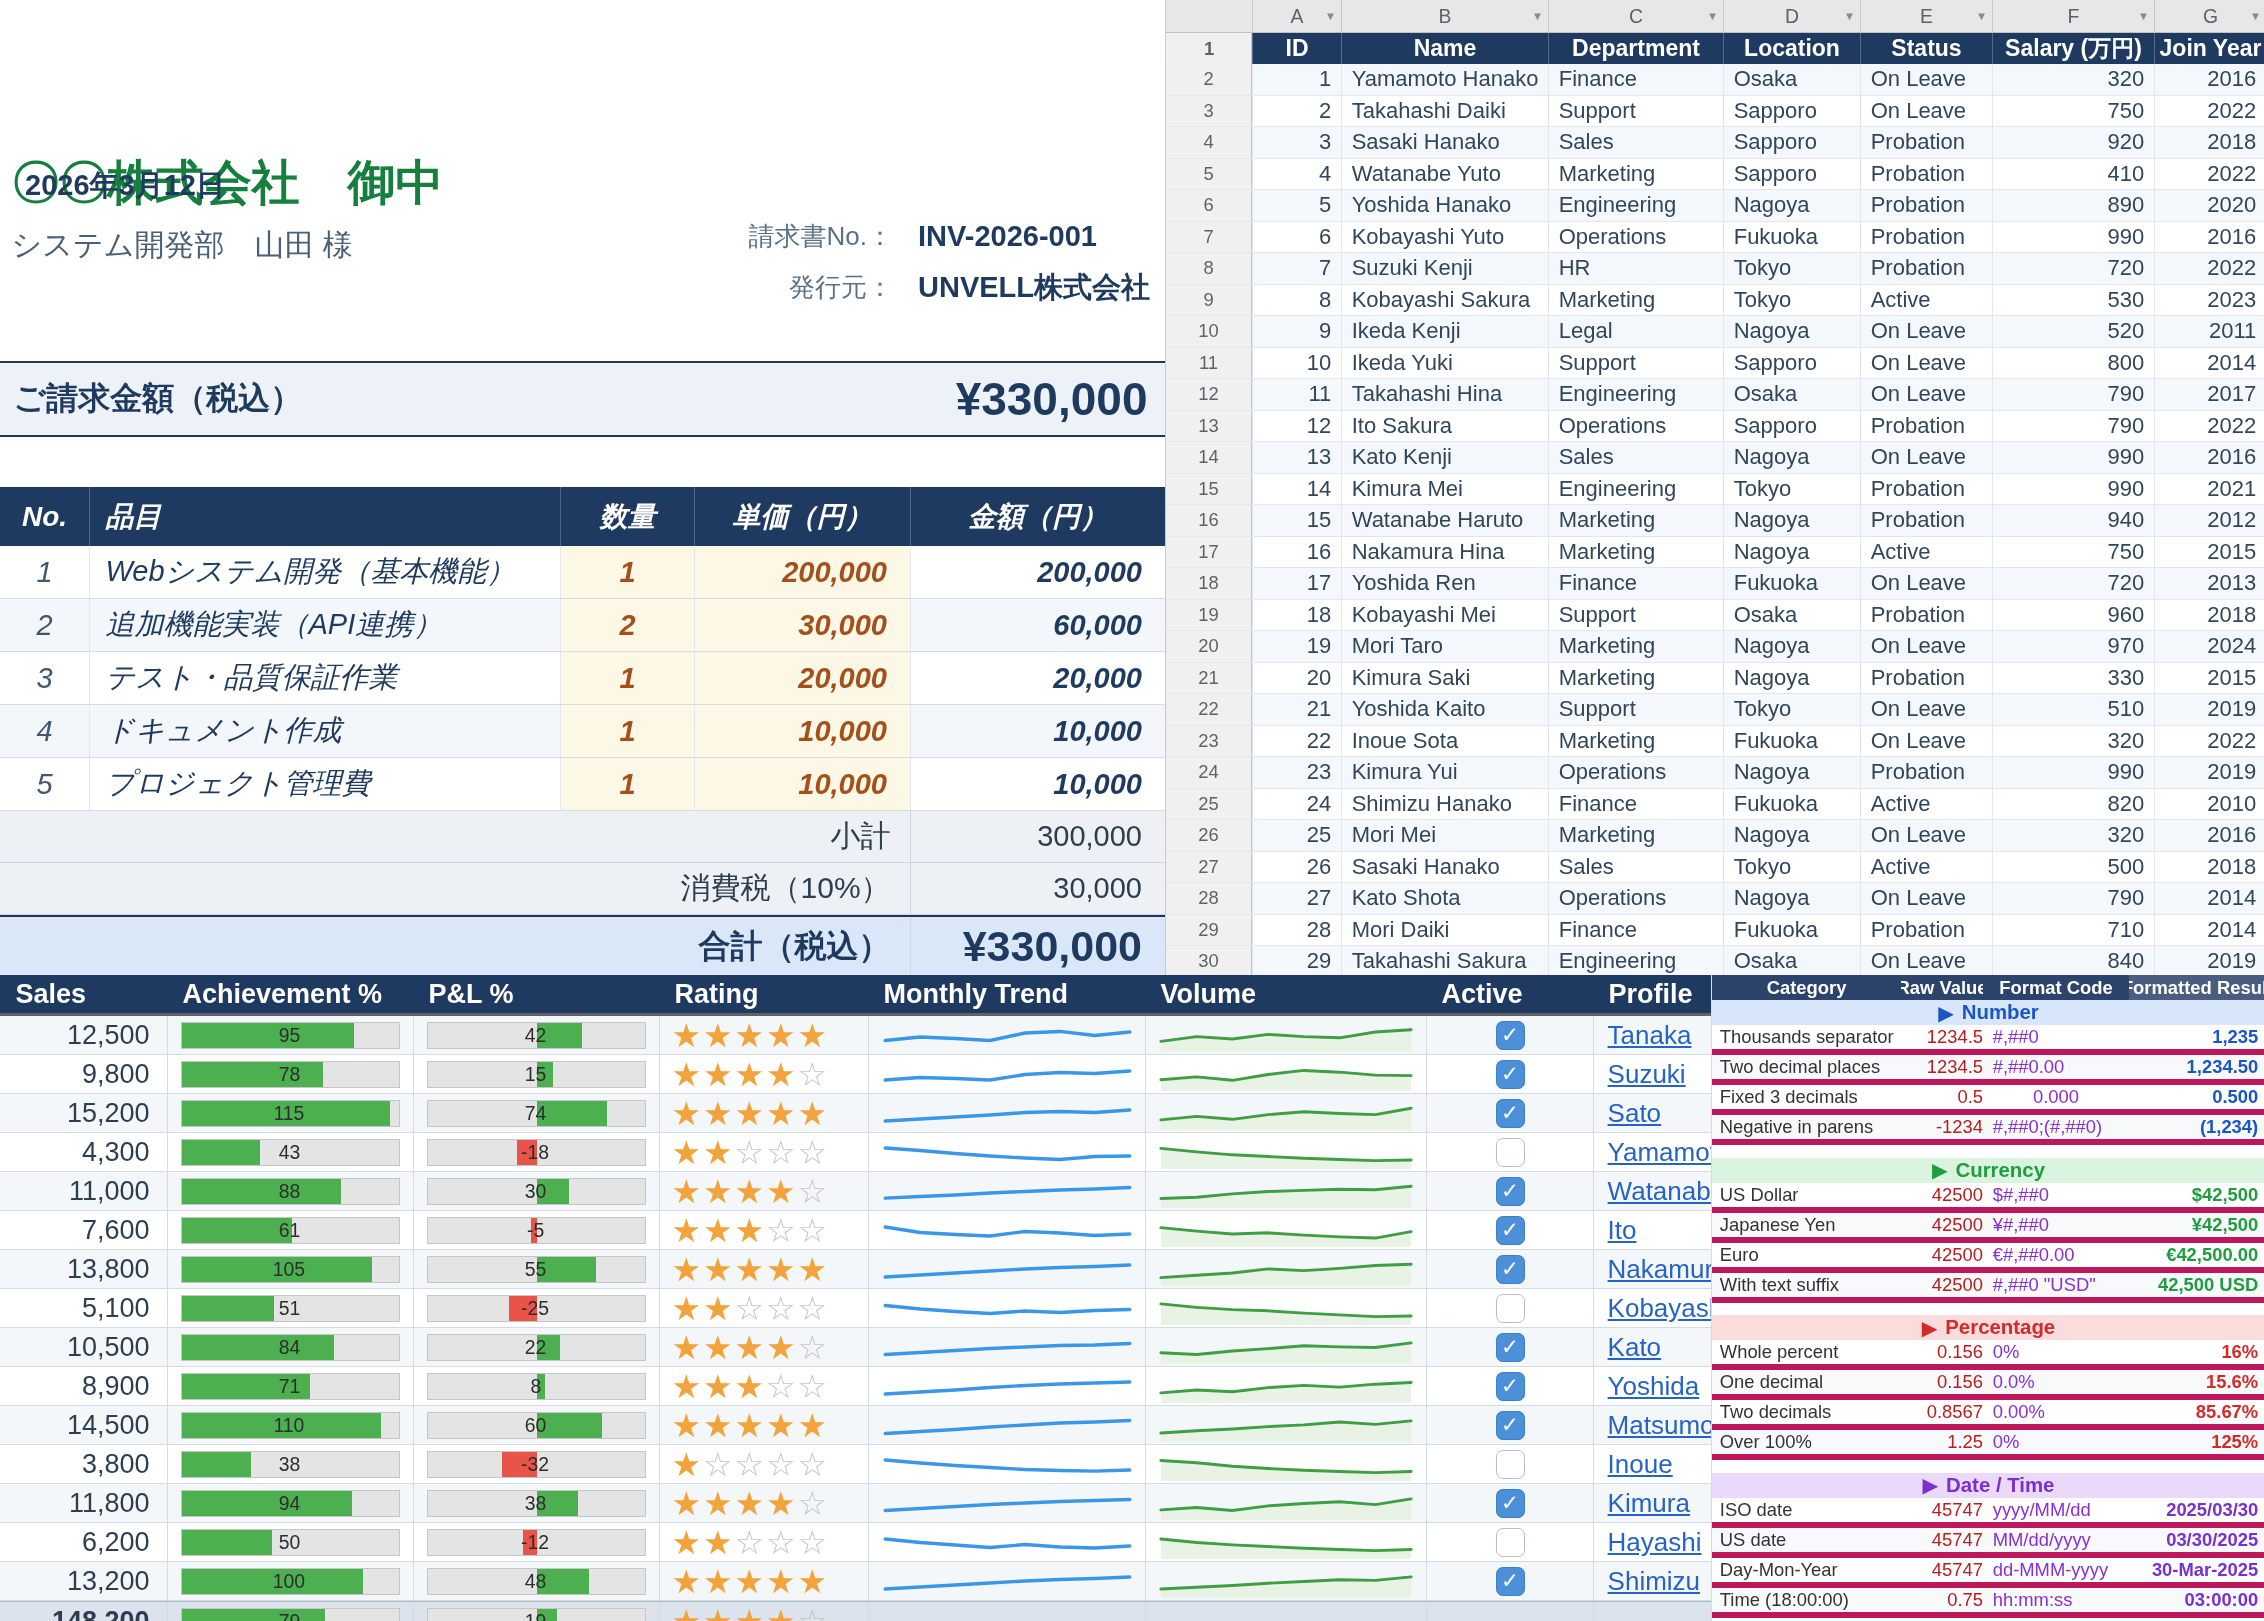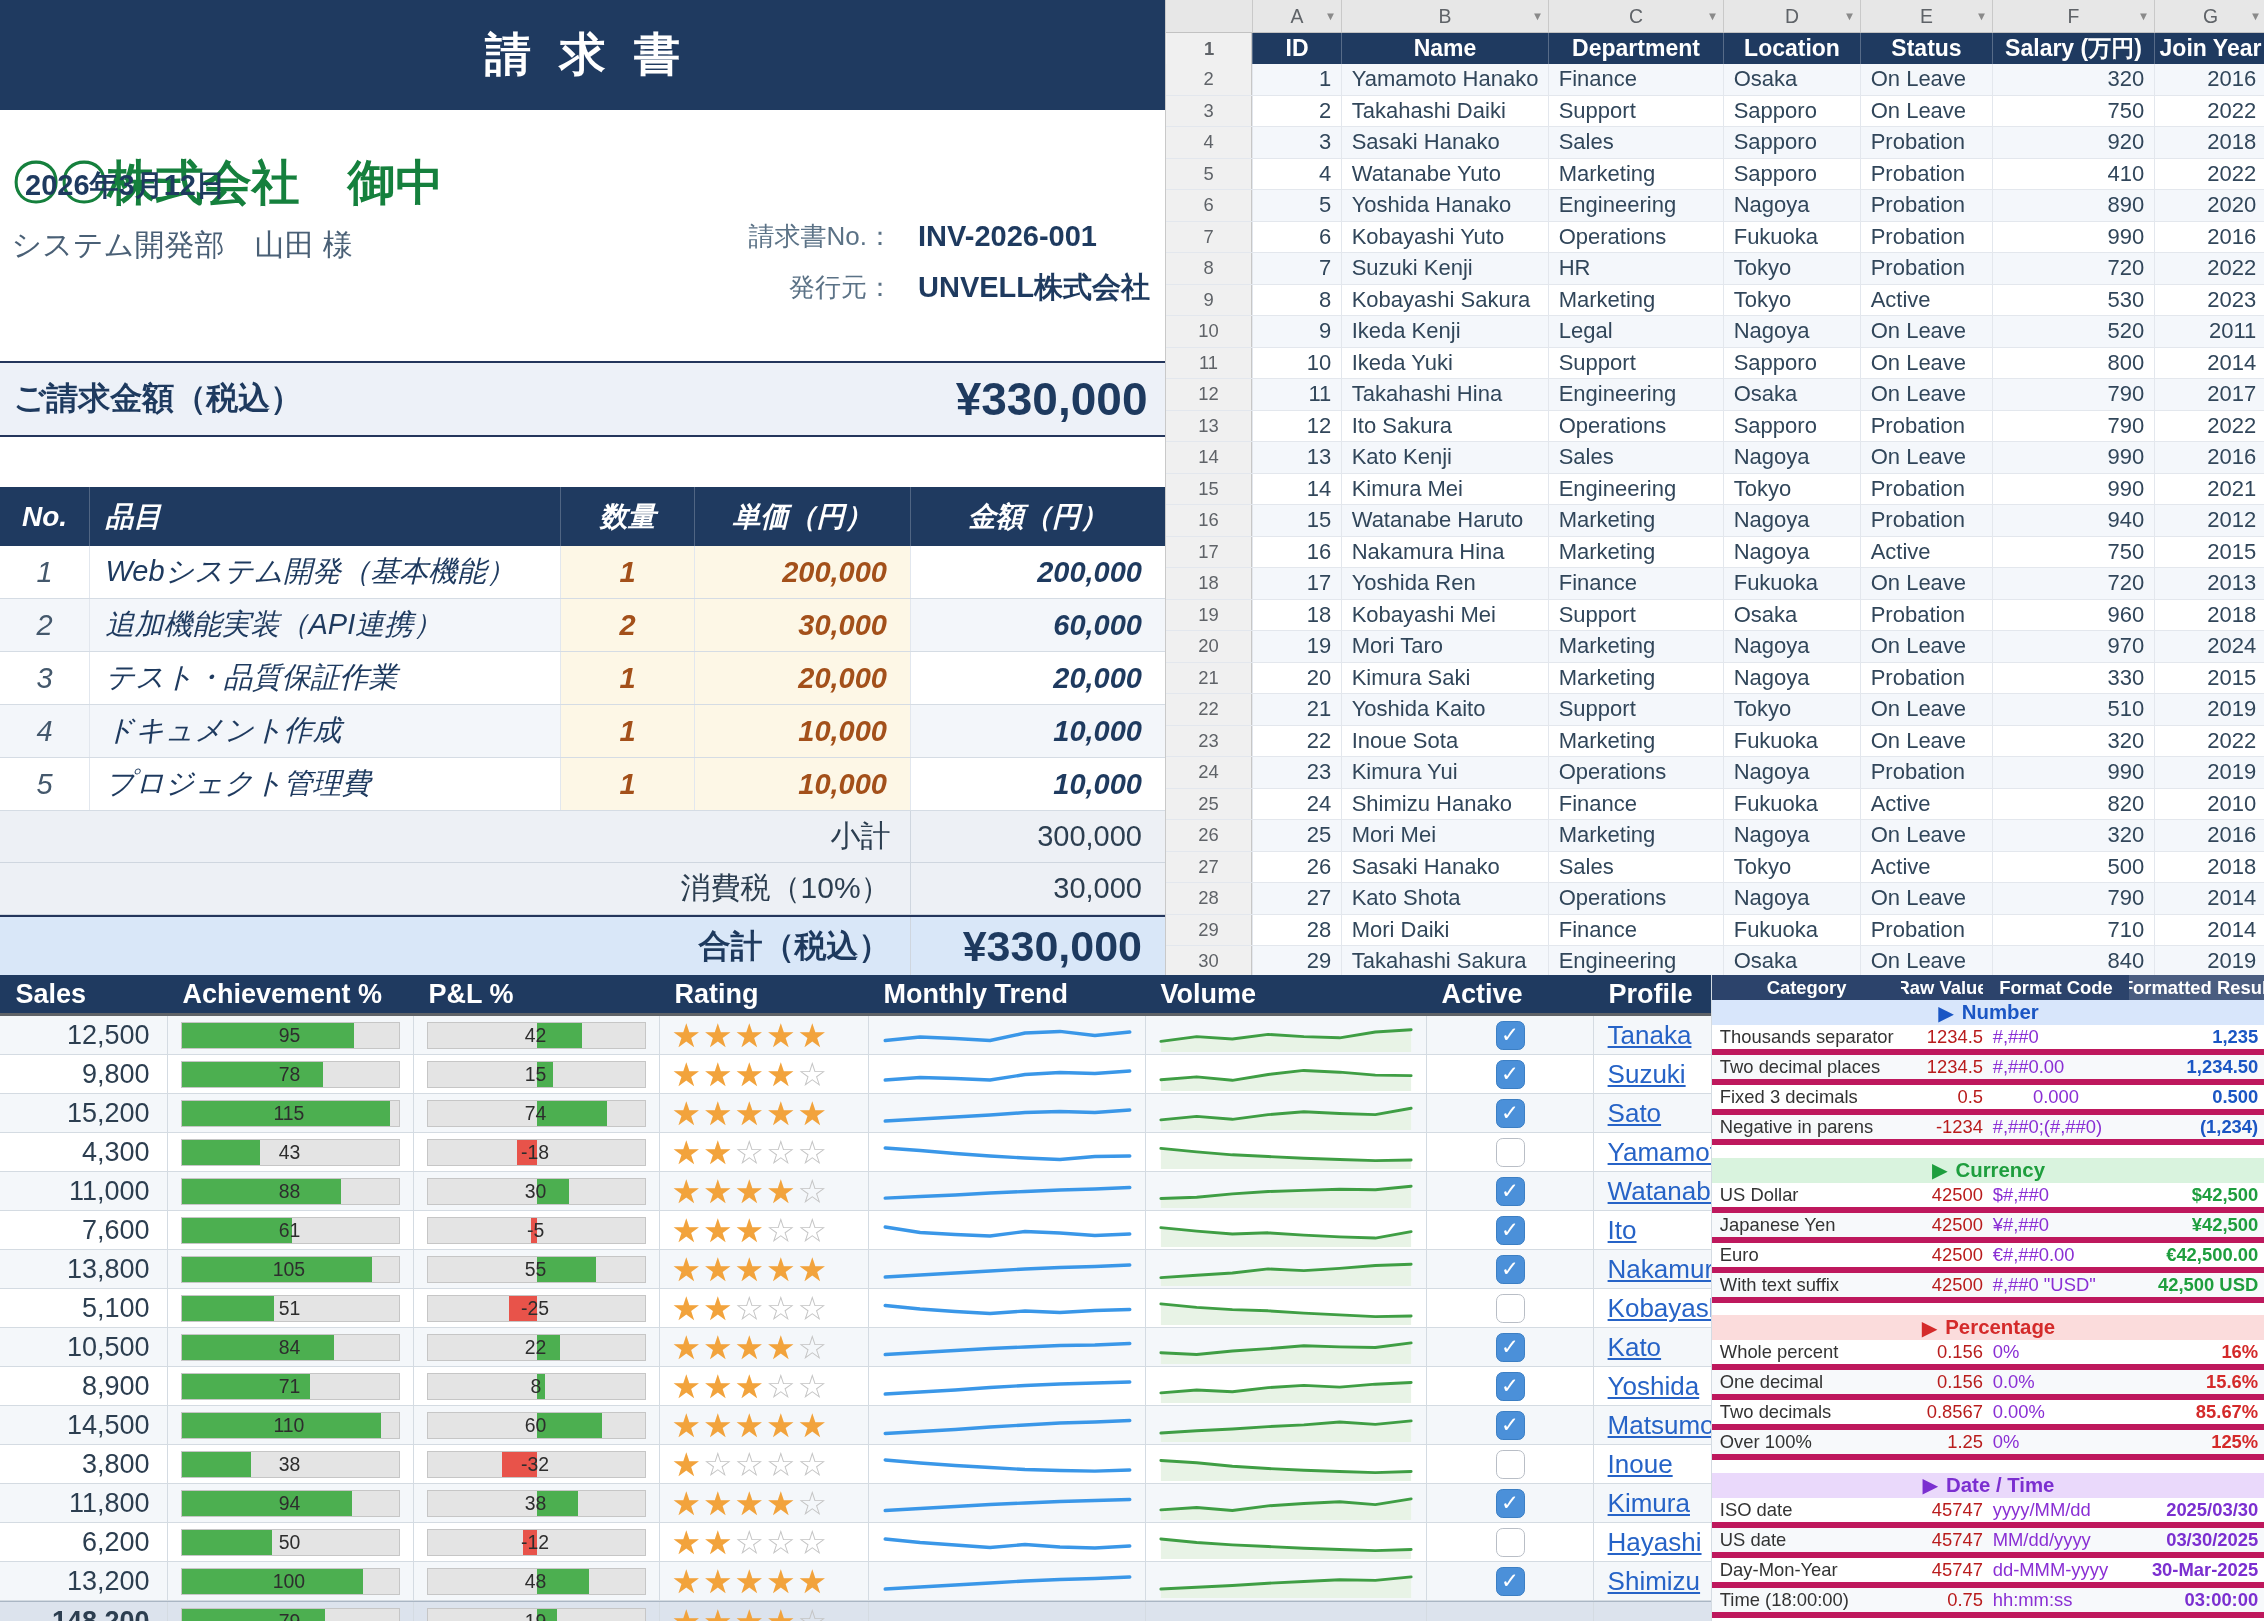--- a/index.html
+++ b/index.html
@@ -105,21 +105,20 @@
   .pn-code.code-center{justify-content:center;padding-left:0;}
   .pn-res{justify-content:flex-end;padding-right:7.8px;font-weight:bold;}
   .pn-gap{height:12.6px;background:#fff;}
 </style>
 </head>
 <body>
 
 <div id="screen">
 
   <section id="invoice">
-    <div class="inv-titlebar">請求書</div>
     <div class="inv-client">
       <div class="inv-company">〇〇株式会社　御中</div>
       <div class="inv-person">システム開発部　山田 様</div>
     </div>
     <div class="inv-meta" id="inv-meta">
         <div class="inv-meta-row">
           <div class="inv-meta-value">2026年3月12日</div>
         </div>
         <div class="inv-meta-row">
           <div class="inv-meta-label">請求書No.：</div>

